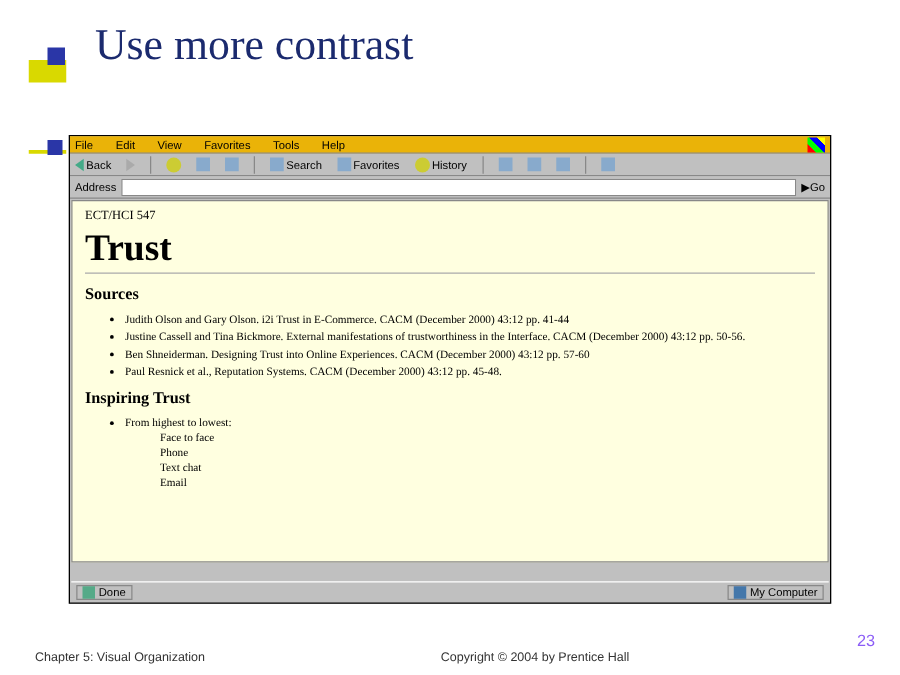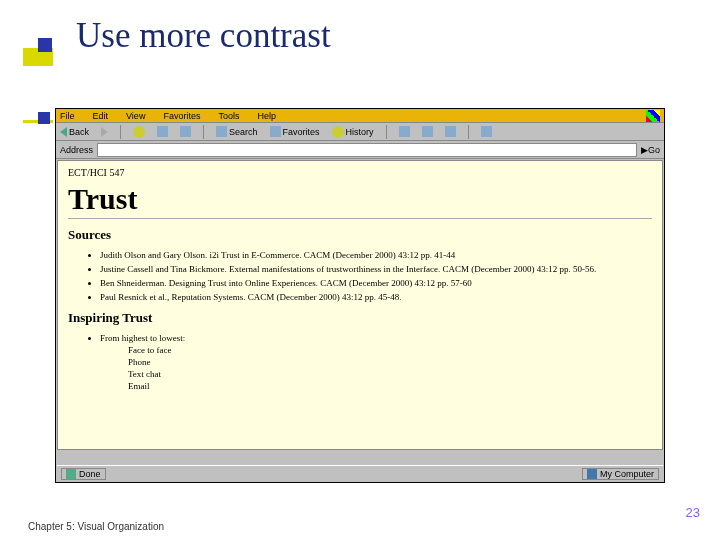--- a/index.html
+++ b/index.html
@@ -145,16 +145,17 @@
       <div class="status-spacer"></div>
       <div class="status-cell status-right">
         <span class="tiny-pc"></span>
         <span>My Computer</span>
       </div>
     </div>
   </div>
 
   <div class="footer">
     <span>Chapter 5: Visual Organization</span>
+    <span>Copyright © 2004 by Prentice Hall</span>
     <span></span>
   </div>
   <div class="pagenum">23</div>
 </div>
 
 </body></html>

